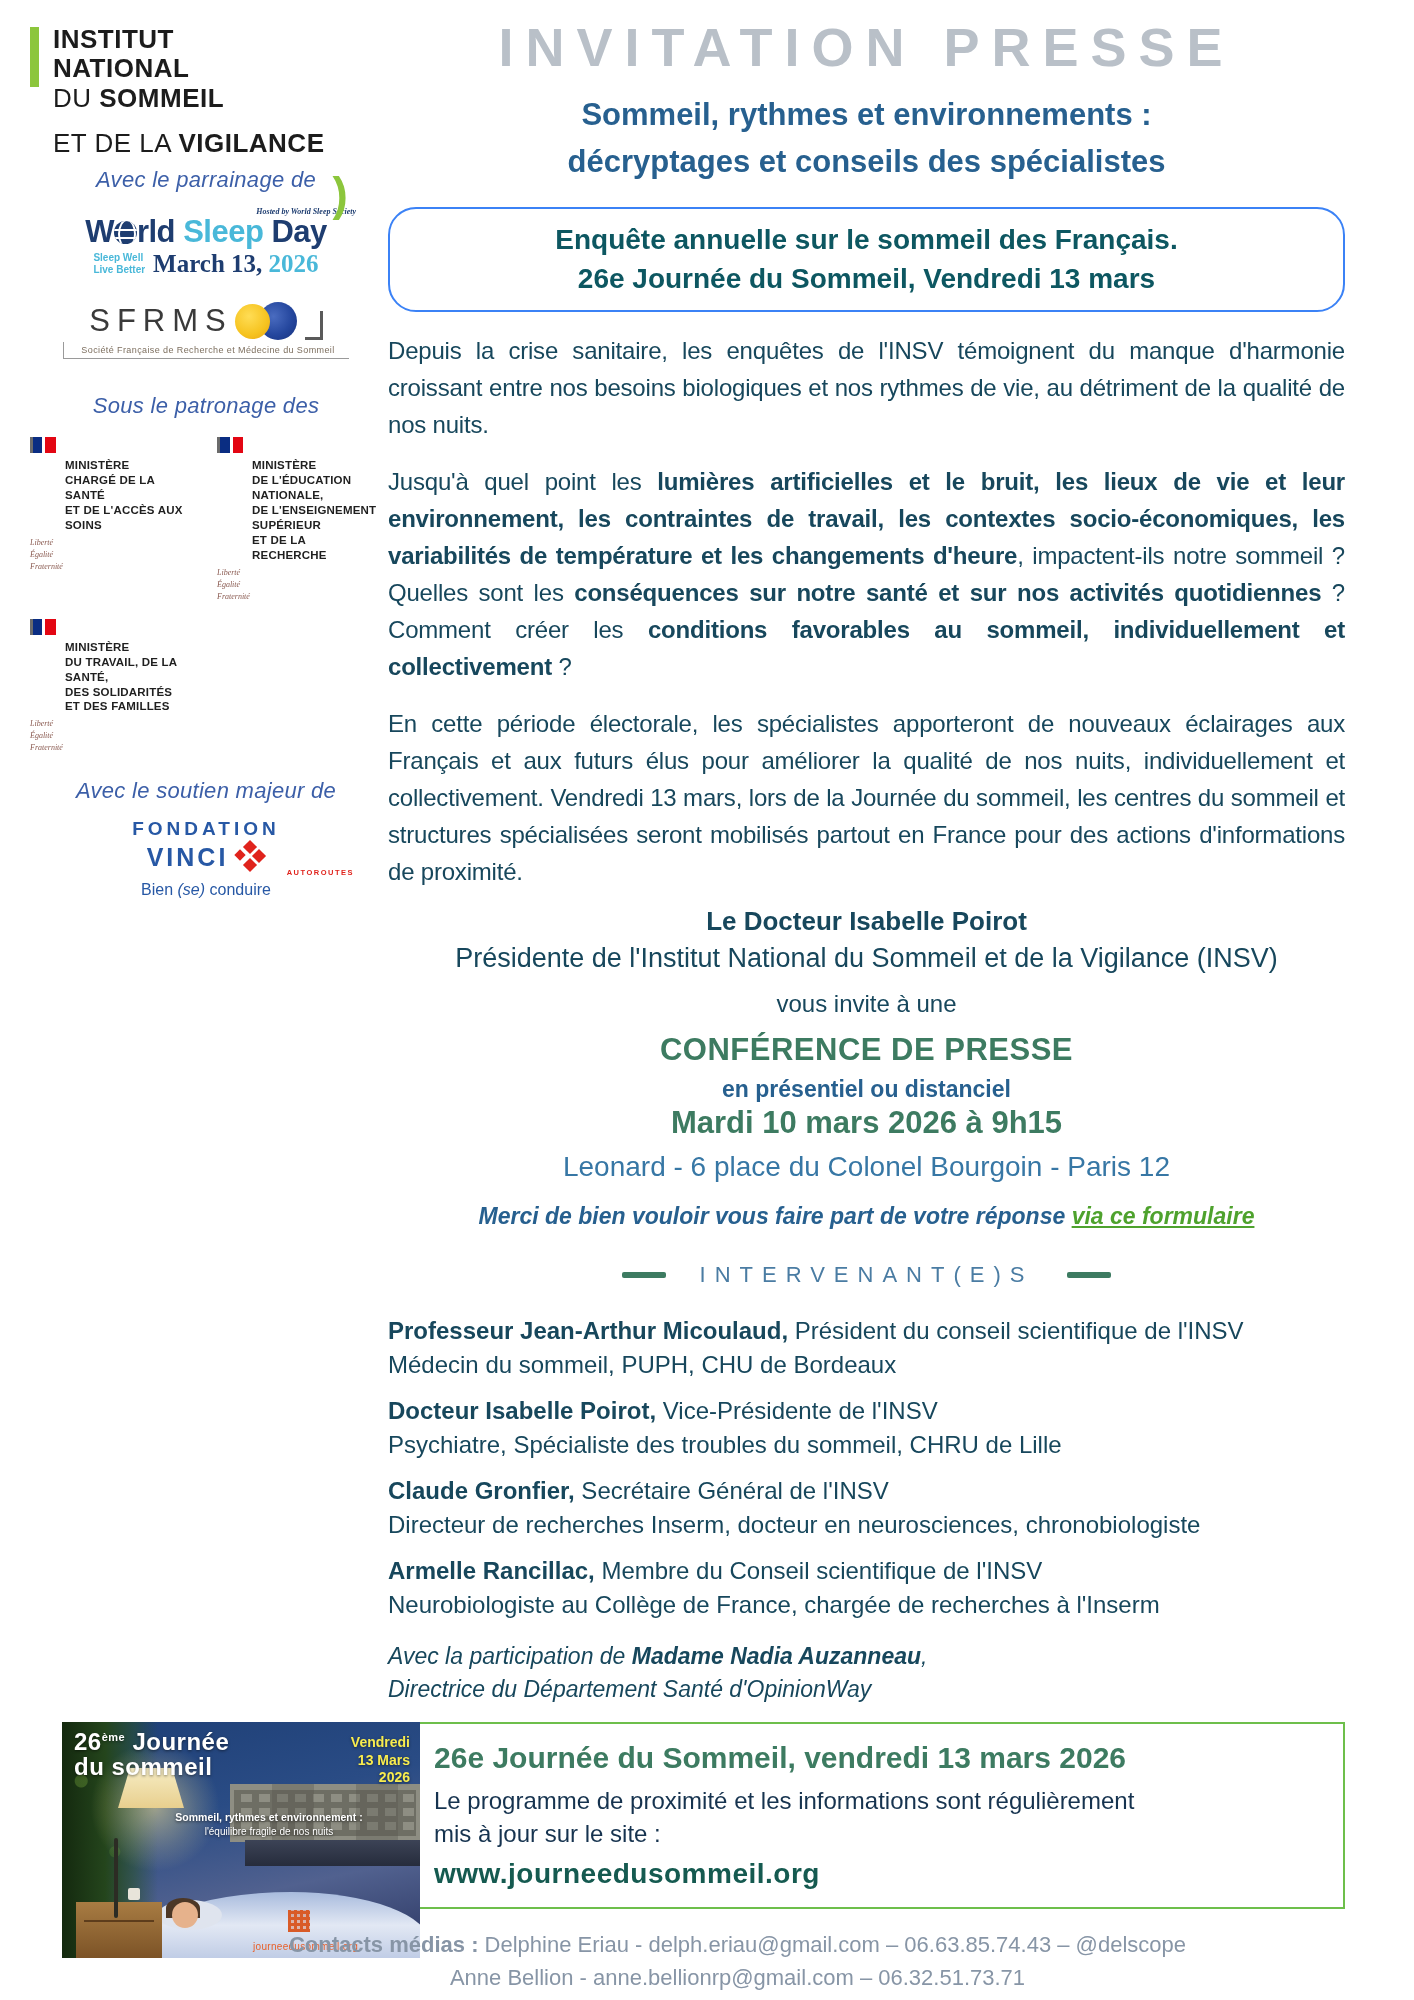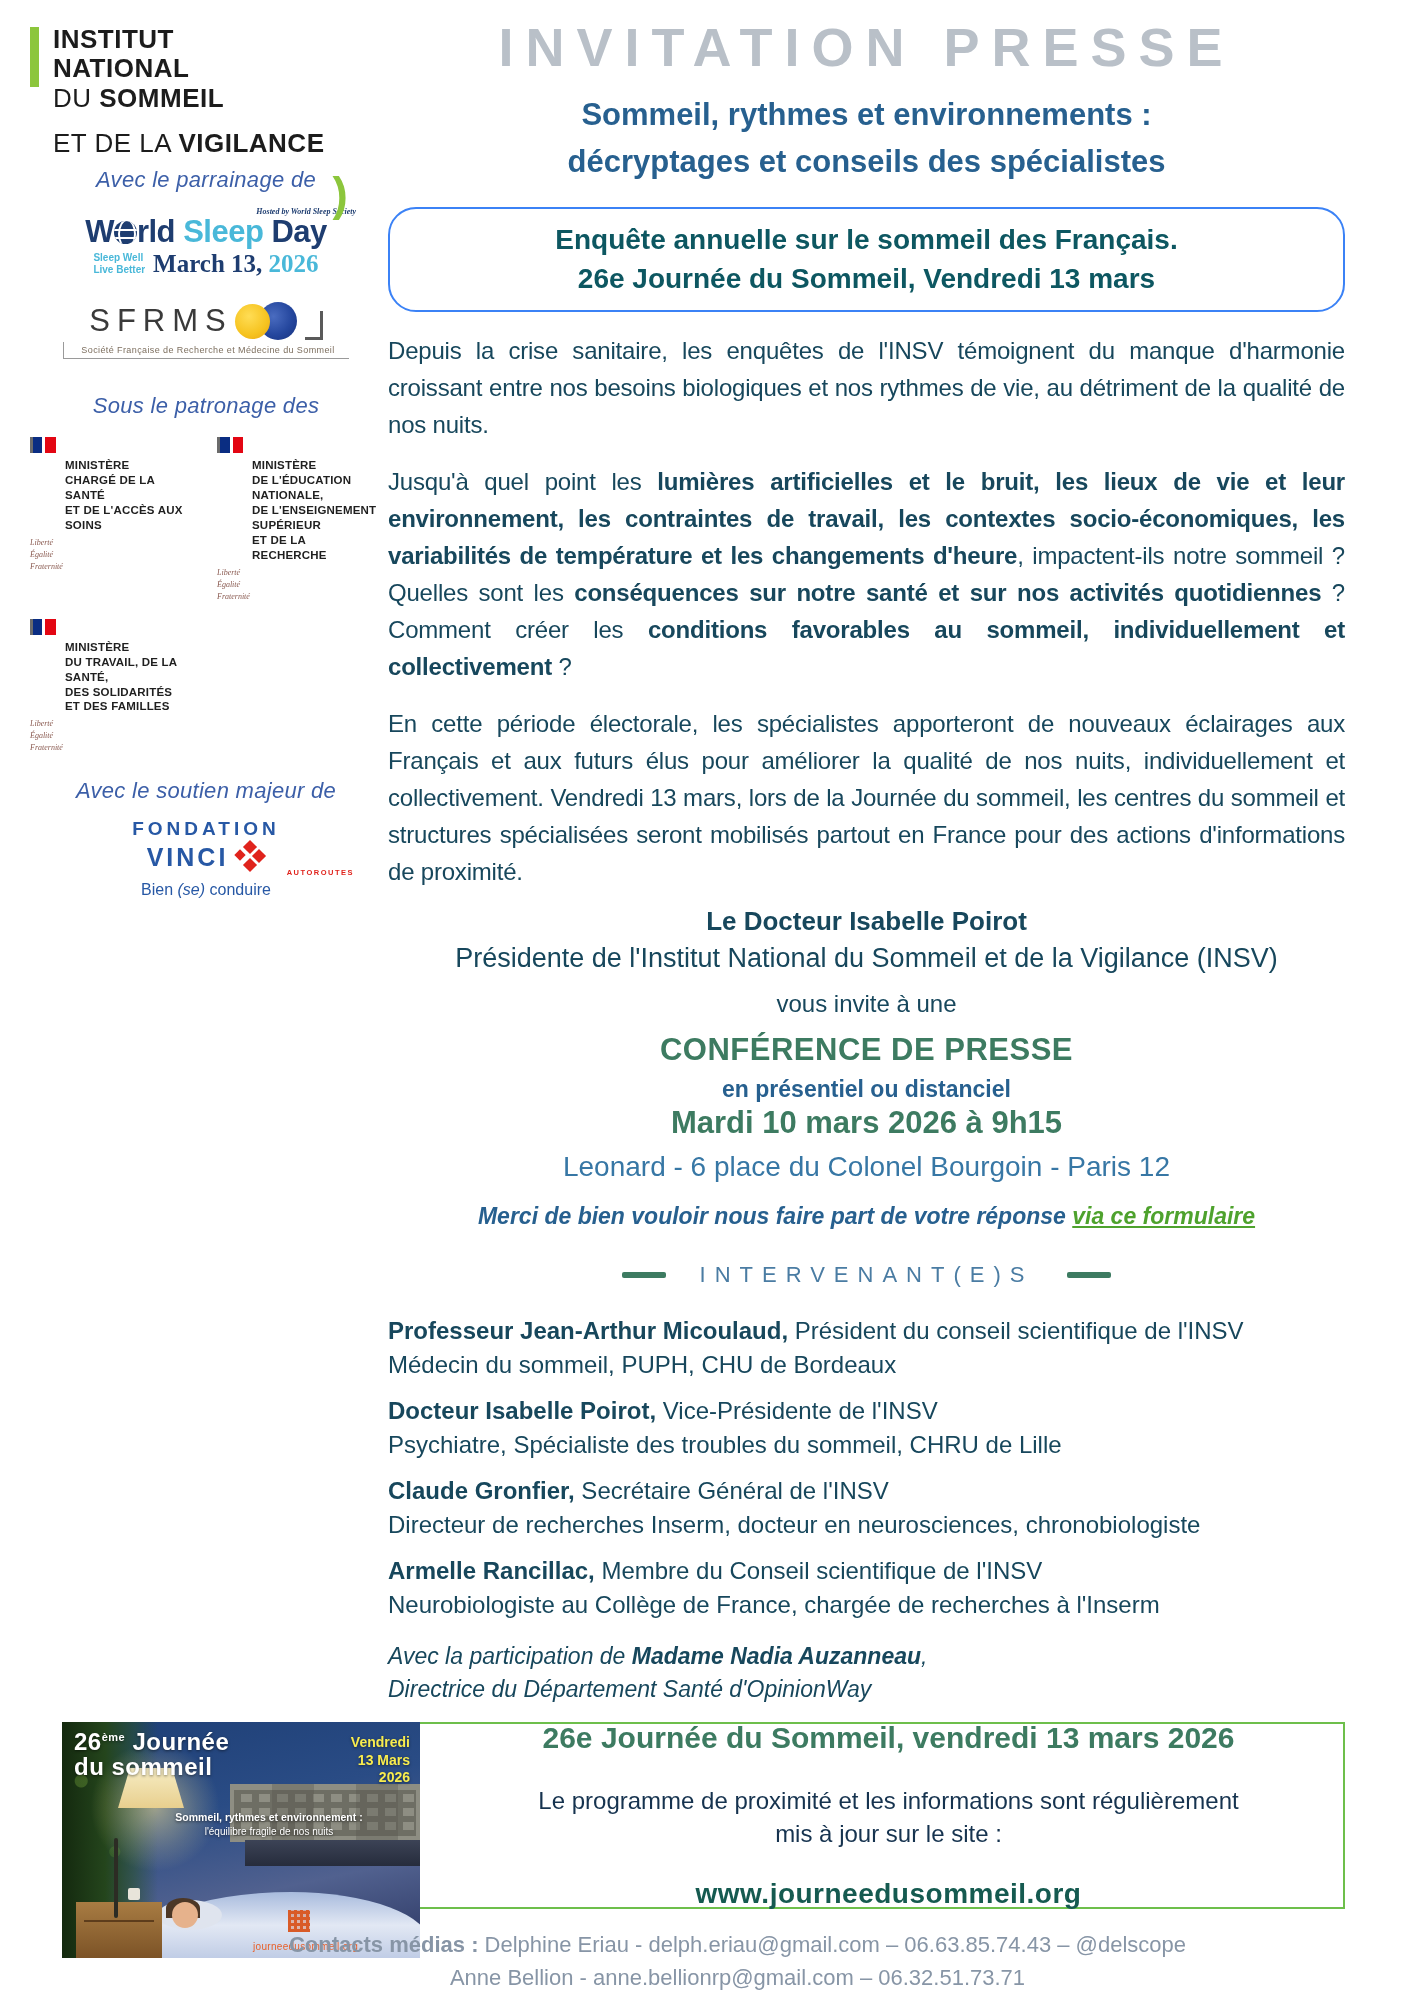--- a/index.html
+++ b/index.html
@@ -82,21 +82,21 @@
   .dash{width:44px;height:6px;border-radius:2px;background:#3d7b61;}
   .div-label{font-size:22px;letter-spacing:9px;color:#4a7ca3;}
   .speakers{margin-top:26px;}
   .speaker{margin-bottom:12px;}
   .sp-line{font-size:24px;line-height:34px;}
   .participation{margin-top:18px;font-size:23px;line-height:33px;font-style:italic;}
 
   
   .banner{position:absolute;left:62px;top:1722px;width:1283px;height:187px;}
   .banner-box{position:absolute;left:352px;right:0;top:0;bottom:0;border:2px solid #6dbf4b;border-left:none;
-      display:flex;flex-direction:column;justify-content:center;text-align:center;padding-left:20px;gap:20px;}
+      display:flex;flex-direction:column;justify-content:center;padding-left:20px;}
   .banner-h{font-size:30px;font-weight:bold;color:#3d7b61;}
   .banner-t{margin-top:10px;font-size:24px;color:#16334f;line-height:1.35;}
   .banner-url{margin-top:8px;font-size:28px;font-weight:bold;color:#155a50;letter-spacing:.5px;}
 
   
   .poster{position:absolute;left:0;top:0;width:358px;height:236px;overflow:hidden;
       background:linear-gradient(168deg,#1e3f76 0%,#2a4c85 38%,#51618f 68%,#2a3560 100%);}
   .p-hedge{position:absolute;left:0;top:0;bottom:0;width:96px;
       background:linear-gradient(90deg,#14290f 0%,#24451c 45%,rgba(40,80,36,.55) 75%,transparent 100%);}
   .p-hedge::before{content:"";position:absolute;inset:0;
@@ -246,21 +246,21 @@
     <p class="body-p"><span>Jusqu'à quel point les </span><span class="rb">lumières artificielles et le bruit, les lieux de vie et leur environnement, les contraintes de travail, les contextes socio-économiques, les variabilités de température et les changements d'heure</span><span>, impactent-ils notre sommeil ? Quelles sont les </span><span class="rb">conséquences sur notre santé et sur nos activités quotidiennes</span><span> ? Comment créer les </span><span class="rb">conditions favorables au sommeil, individuellement et collectivement</span><span> ?</span></p>
     <p class="body-p"><span>En cette période électorale, les spécialistes apporteront de nouveaux éclairages aux Français et aux futurs élus pour améliorer la qualité de nos nuits, individuellement et collectivement. Vendredi 13 mars, lors de la Journée du sommeil, les centres du sommeil et structures spécialisées seront mobilisés partout en France pour des actions d'informations de proximité.</span></p>
 
     <div class="doctor c">Le Docteur Isabelle Poirot</div>
     <div class="doctor-role c">Présidente de l'Institut National du Sommeil et de la Vigilance (INSV)</div>
     <div class="invite-line c">vous invite à une</div>
     <div class="conf c">CONFÉRENCE DE PRESSE</div>
     <div class="conf-mode c">en présentiel ou distanciel</div>
     <div class="conf-date c">Mardi 10 mars 2026 à 9h15</div>
     <div class="conf-loc c">Leonard - 6 place du Colonel Bourgoin - Paris 12</div>
-    <div class="rsvp c"><span class="rb ri">Merci de bien vouloir nous faire part de votre réponse </span><span class="rb ri rlink">via ce formulaire</span></div>
+    <div class="rsvp c"><span class="rb ri">Merci de bien vouloir vous faire part de votre réponse </span><span class="rb ri rlink">via ce formulaire</span></div>
 
     <div class="divider">
       <span class="dash"></span>
       <span class="div-label">INTERVENANT(E)S</span>
       <span class="dash"></span>
     </div>
 
     <div class="speakers">
       <div class="speaker">
         <div class="sp-line"><span class="rb">Professeur Jean-Arthur Micoulaud,</span><span> Président du conseil scientifique de l'INSV</span></div>

